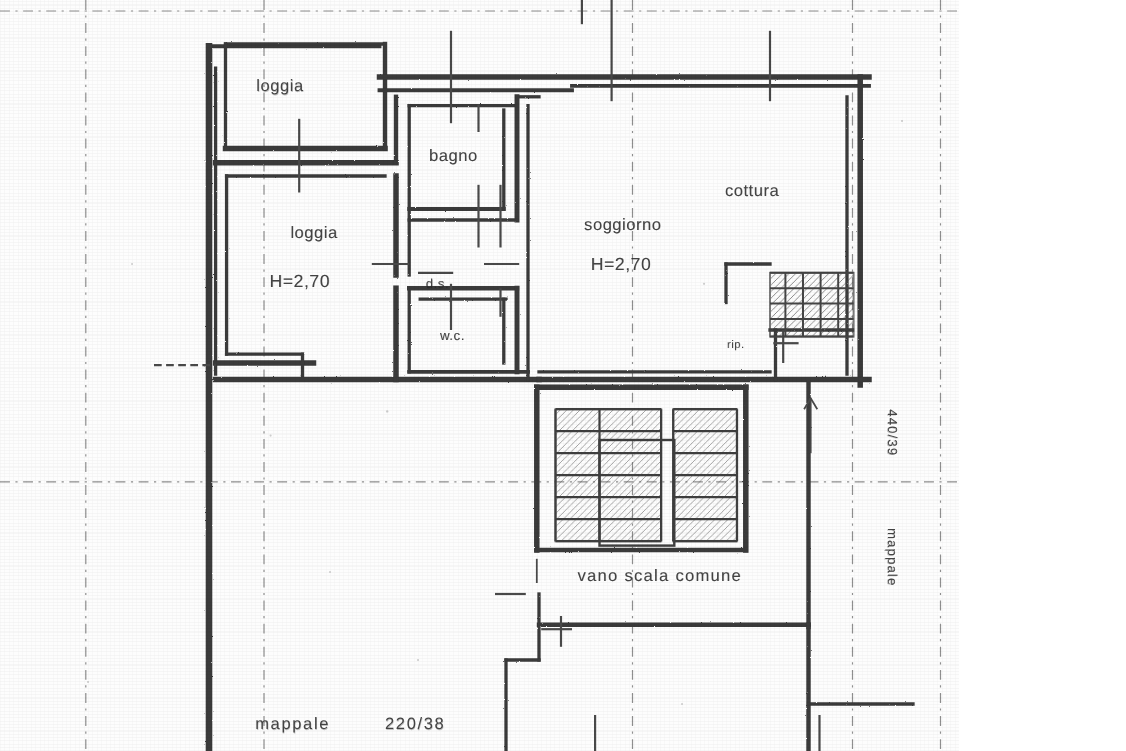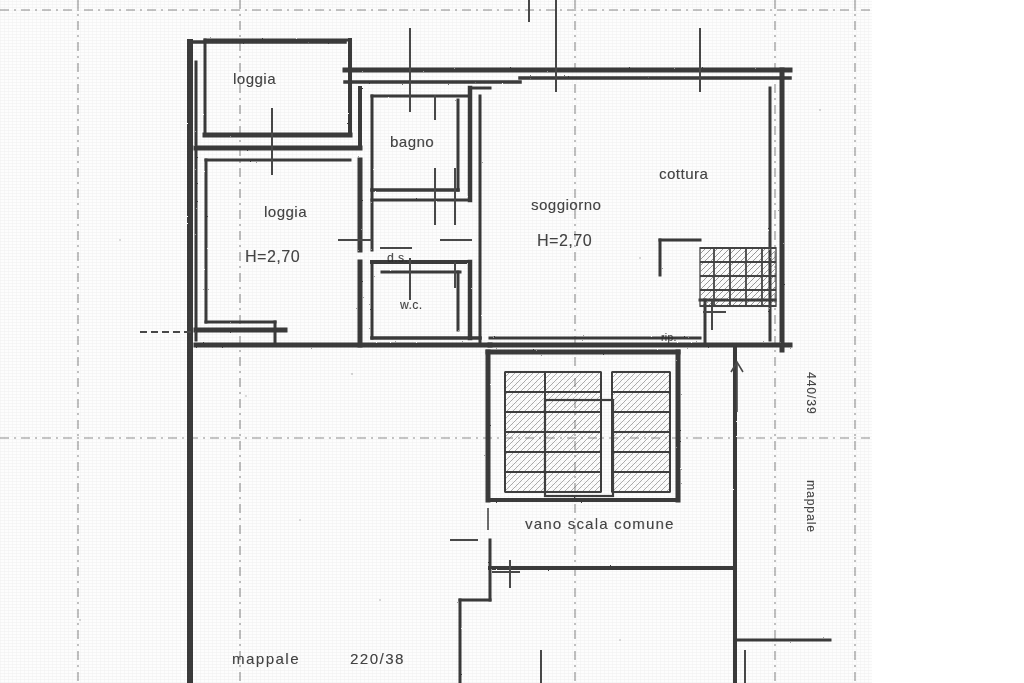--- a/index.html
+++ b/index.html
@@ -270,21 +270,21 @@
 
   <div class="lbl lbl-room" style="left:531px; top:196px;">soggiorno</div>
   <div class="lbl lbl-h" style="left:537px; top:232px;">H=2,70</div>
 
   <div class="lbl lbl-room" style="left:659px; top:165px;">cottura</div>
 
   <div class="lbl lbl-small" style="left:387px; top:237px;margin-top:14px;">d.s.</div>
 
   <div class="lbl lbl-small" style="left:400px; top:298px;text-align:right;">w.c.</div>
 
-  <div class="lbl lbl-tiny" style="left:661px; top:308px;margin-top:24px;">rip.</div>
+  <div class="lbl lbl-tiny" style="left:661px; top:308px;">rip.</div>
 
   <div class="lbl lbl-stair" style="left:525px; top:515px;">vano scala comune</div>
 
   <div class="lbl lbl-bottom" style="left:232px; top:650px;">mappale</div>
   <div class="lbl lbl-bottom" style="left:350px; top:650px;">220/38</div>
 
   <div class="lbl lbl-vert" style="left:818px; top:480px;">mappale</div>
   <div class="lbl lbl-vert" style="left:818px; top:372px;">440/39</div>
 
   <div id="grain"></div>

